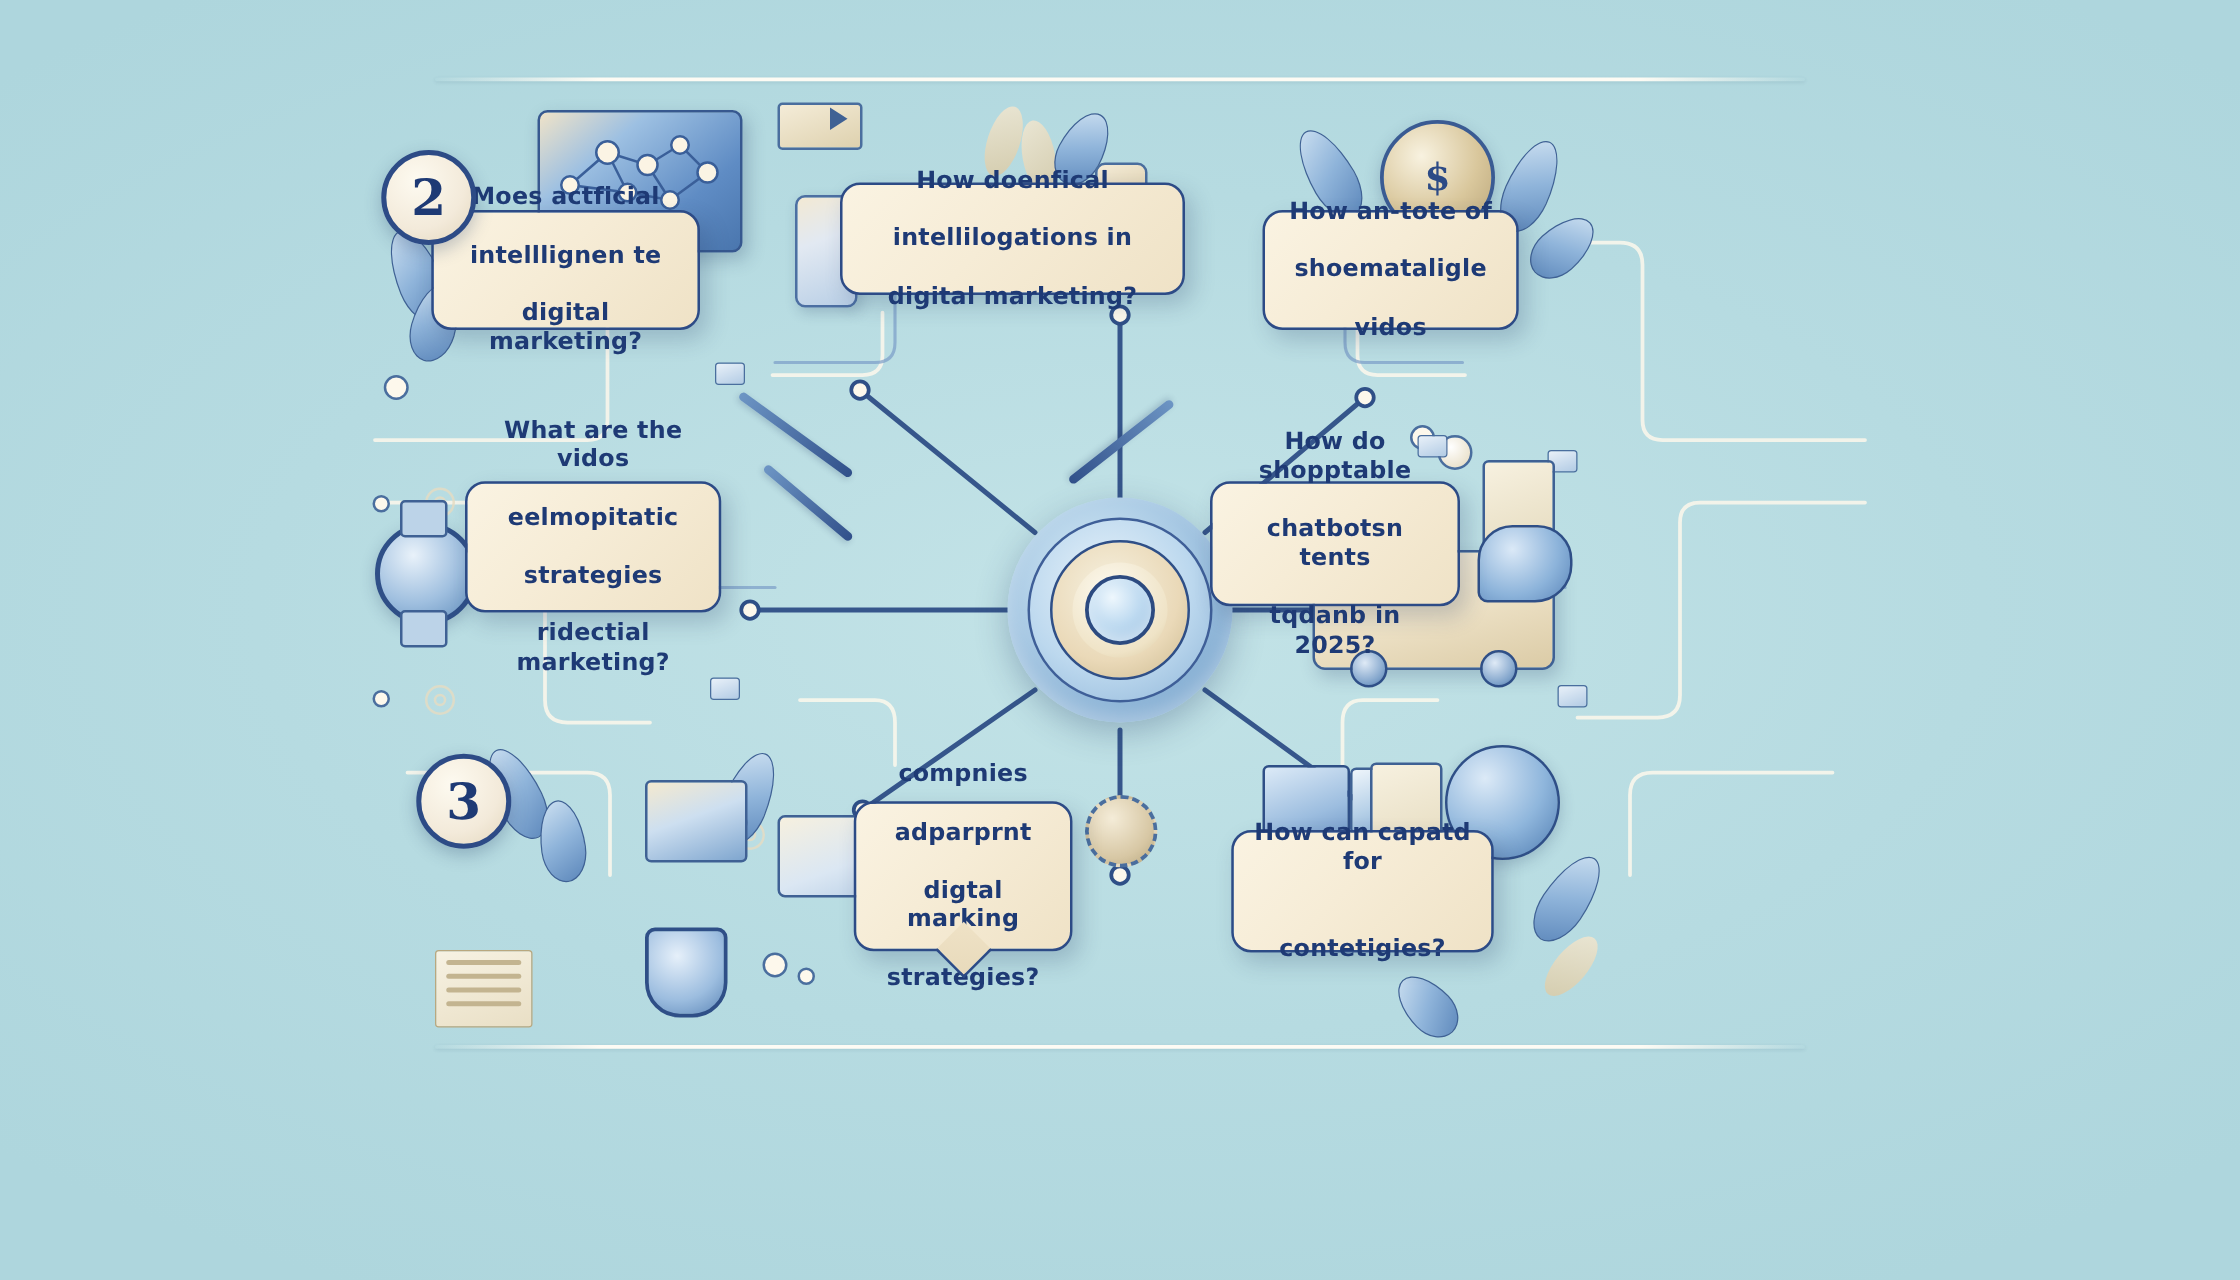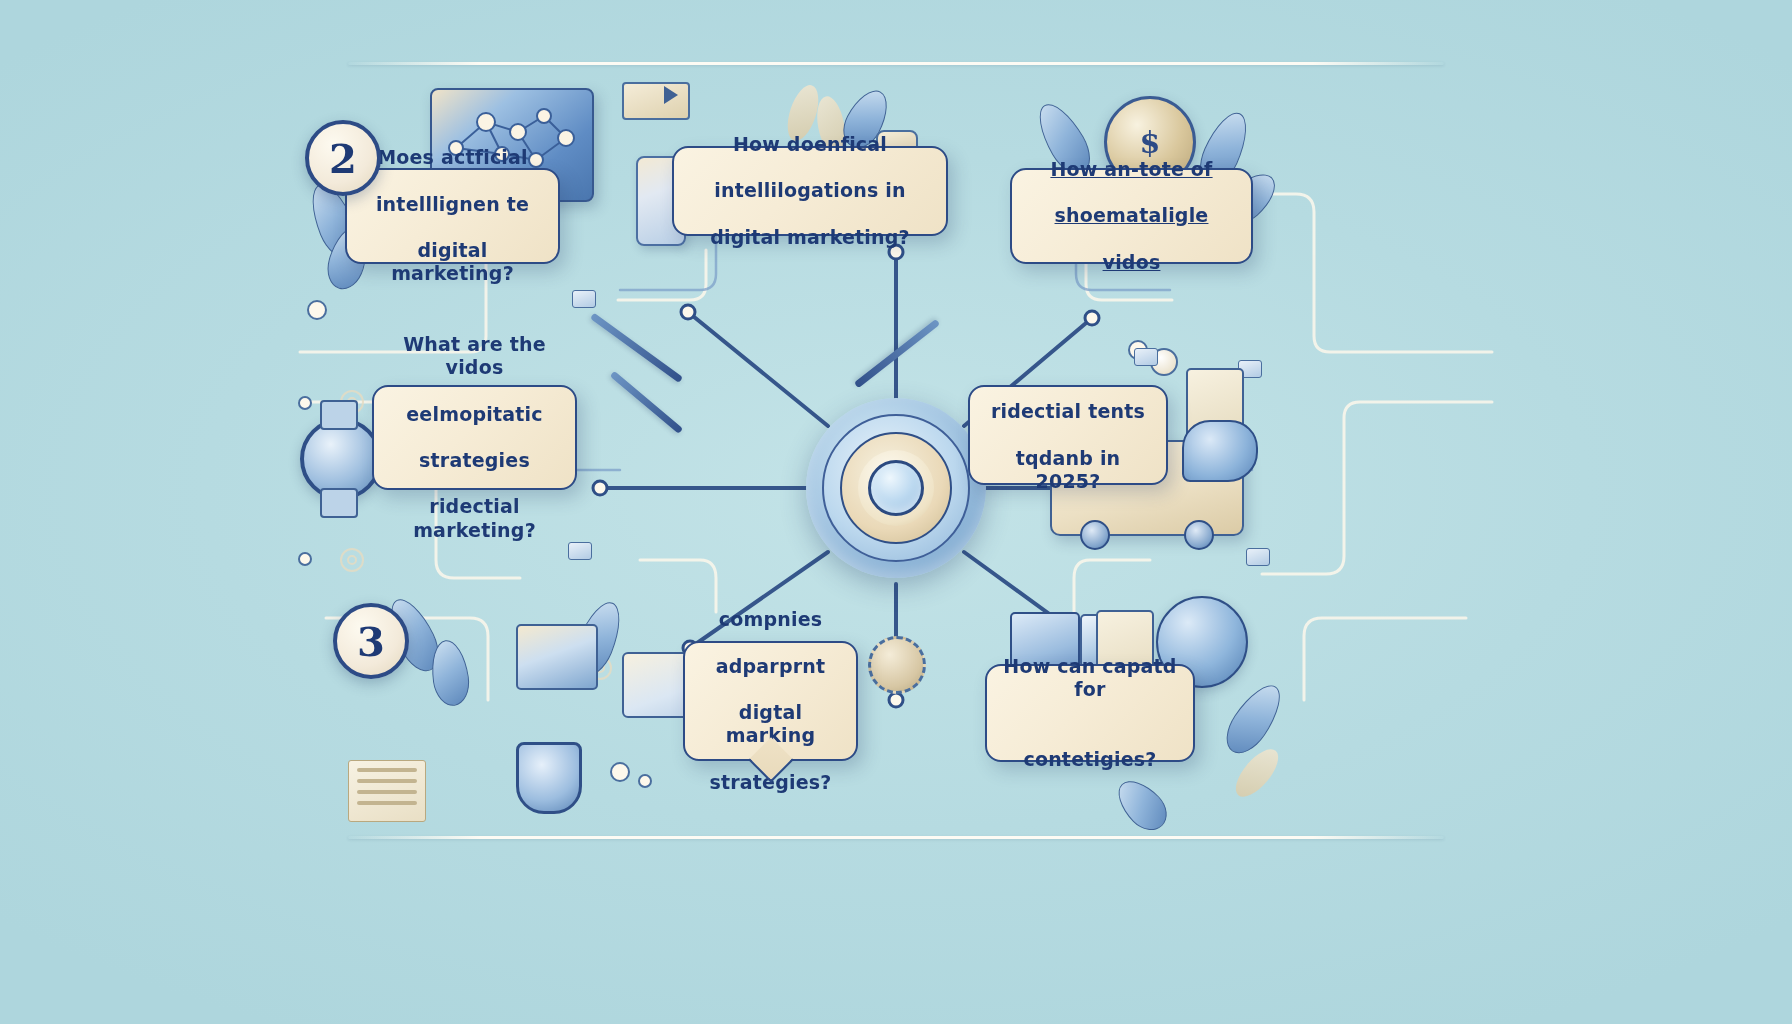--- a/index.html
+++ b/index.html
@@ -46,21 +46,21 @@
     display:flex;align-items:center;justify-content:center;
     padding:10px 14px;
     box-sizing:border-box;
     line-height:1.22;
     letter-spacing:.2px;
     z-index:6;
   }
   .card span{display:block;width:100%;}
   .c-topleft   {left:345px; top:168px; width:215px; height:96px;  font-size:19px;}
   .c-topmid    {left:672px; top:146px; width:276px; height:90px;  font-size:19px;}
-  .c-topright  {left:1010px;top:168px; width:243px; height:96px;  font-size:19px;text-decoration:underline;}
+  .c-topright  {left:1010px;top:168px; width:205px; height:96px;  font-size:19px;}
   .c-midleft   {left:372px; top:385px; width:205px; height:105px; font-size:19px;}
   .c-midright  {left:968px; top:385px; width:200px; height:100px; font-size:19px;}
   .c-botleft   {left:415px; top:655px; width:170px; height:105px; font-size:19px;}
   .c-botmid    {left:683px; top:641px; width:175px; height:120px; font-size:19px;}
   .c-botright  {left:985px; top:664px; width:210px; height:98px;  font-size:19px;text-align:center;}
   
   .c-botmid::after{content:"";position:absolute;left:50%;bottom:-17px;width:30px;height:30px;
     transform:translateX(-50%) rotate(45deg);
     background:linear-gradient(135deg,#efe2c6,#e8dabb);
     border-right:2px solid #2d4b86;border-bottom:2px solid #2d4b86;}
@@ -327,22 +327,22 @@
     <span>
       <span>What are the vidos</span><br>
       <span>eelmopitatic</span><br>
       <span>strategies</span><br>
       <span>ridectial marketing?</span>
     </span>
   </div>
 
   <div class="card c-midright">
     <span>
-      <br>
-      <span>ridectial tents</span><br>
+      <span>How do shopptable</span><br>
+      <span>chatbotsn tents</span><br>
       <span>tqdanb in 2025?</span>
     </span>
   </div>
 
 
   <div class="card c-botmid">
     <span>
       <span>compnies</span><br>
       <span>adparprnt</span><br>
       <span>digtal marking</span><br>

